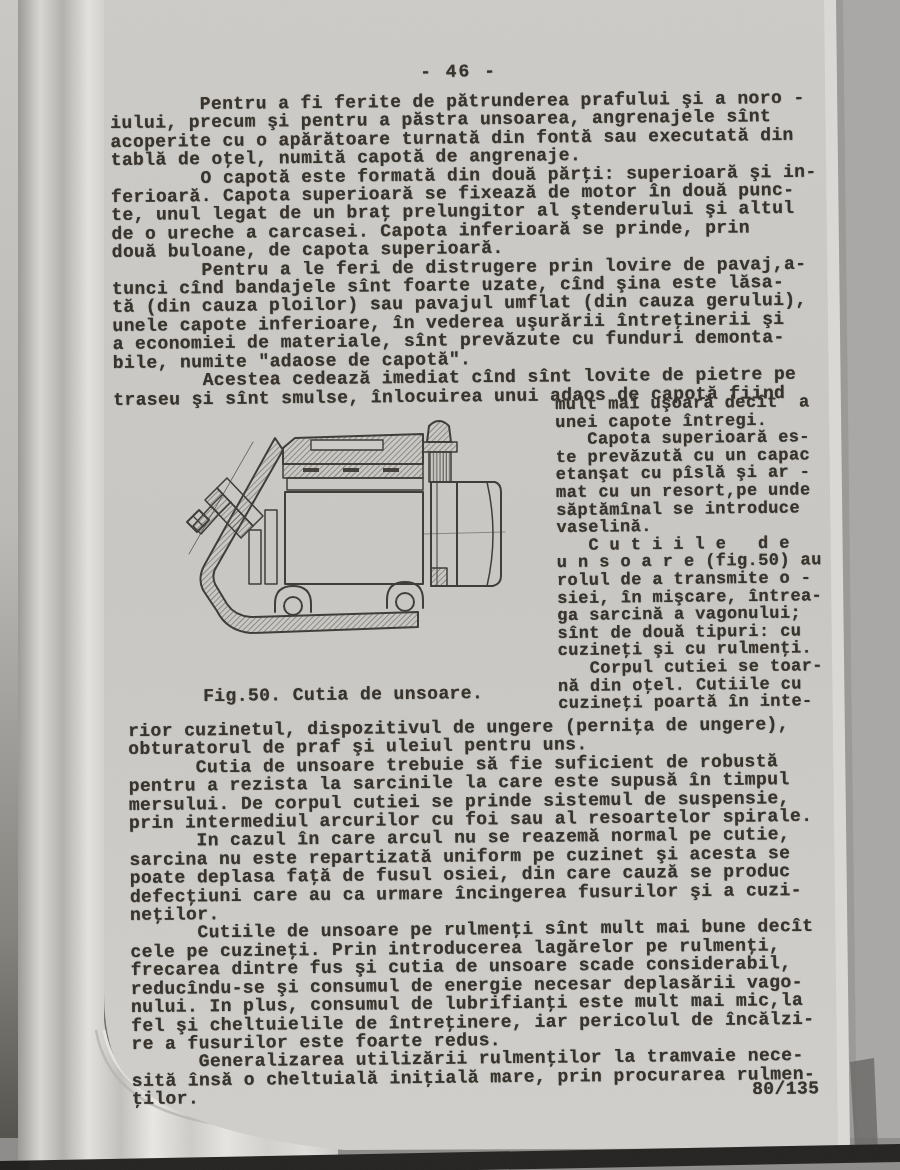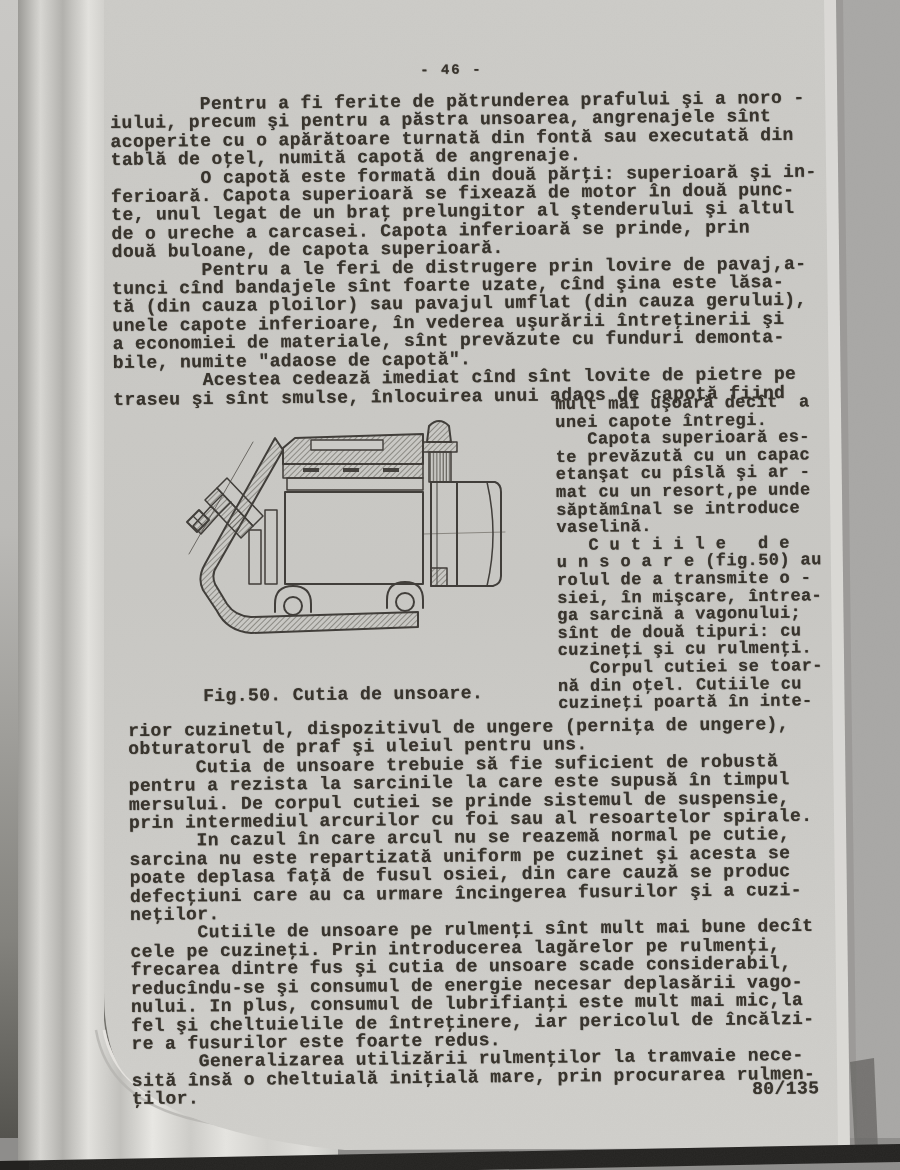--- a/index.html
+++ b/index.html
@@ -6,21 +6,21 @@
   .scan{position:relative;width:900px;height:1170px;overflow:hidden;
         font-family:"Liberation Mono","DejaVu Sans Mono",monospace;}
   .bg{position:absolute;left:0;top:0;width:900px;height:1170px;display:block;}
   .textlayer{position:absolute;left:0;top:0;width:900px;height:1170px;}
   .tblock,.tline{position:absolute;white-space:pre;color:#38342d;font-weight:bold;
         text-shadow:0 0 1px rgba(52,47,40,.55), .4px .4px 0 rgba(52,47,40,.22);
         transform:rotate(-0.6deg);transform-origin:left top;}
   .upper{left:110px;top:96px;font-size:18px;line-height:18.4px;letter-spacing:.4px;}
   .column{left:555px;top:396px;font-size:17px;line-height:17.6px;letter-spacing:.4px;}
   .lower{left:128px;top:722px;font-size:18px;line-height:18.4px;letter-spacing:.4px;}
-  .page-num{left:420px;top:62px;font-size:14px;letter-spacing:2px;}
+  .page-num{left:420px;top:62px;font-size:18px;letter-spacing:2px;}
   .caption{left:203px;top:686px;font-size:18px;letter-spacing:.4px;}
   .footer{left:752px;top:1079px;font-size:18px;letter-spacing:.4px;}
   .figure{position:absolute;left:183px;top:418px;width:345px;height:270px;}
 </style>
 </head>
 <body>
 
 <div class="scan">
 
   <svg class="bg" viewBox="0 0 900 1170" aria-hidden="true">

